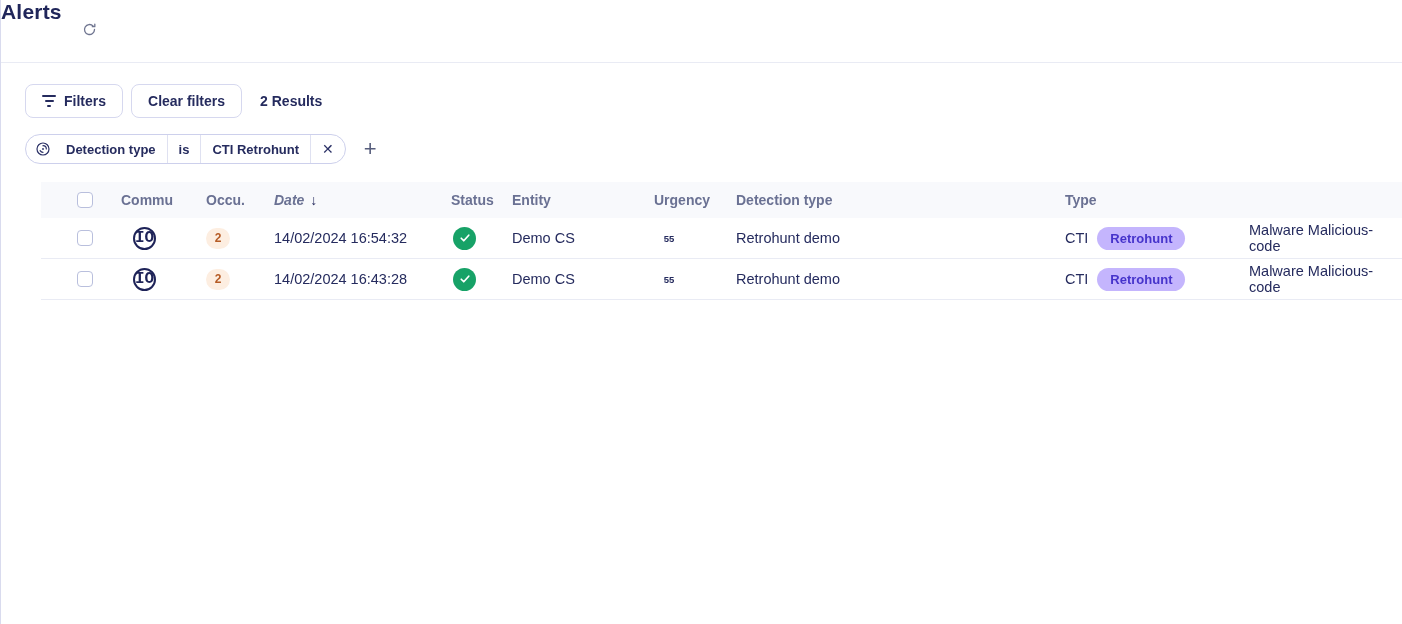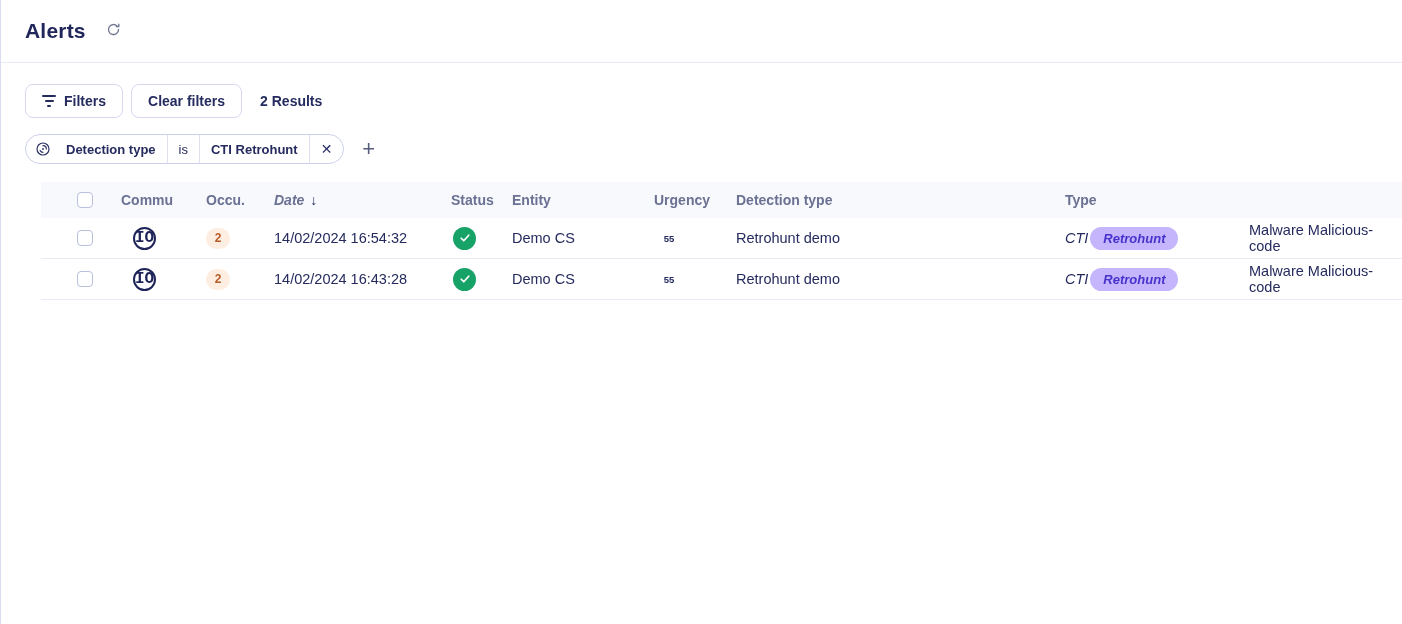--- a/index.html
+++ b/index.html
@@ -1,21 +1,21 @@
 <!DOCTYPE html>
 <html><head>
 <meta charset="utf-8">
 <style>
   * { margin:0; padding:0; box-sizing:border-box; }
   html,body { width:1402px; height:624px; background:#fff; overflow:hidden;
     font-family:"Liberation Sans", sans-serif; color:#252b5e; }
   .app { width:1402px; height:624px; background:#fff; border-left:1px solid #d9dbee; }
 
   
-  .titlebar { height:63px; display:flex; align-items:center; padding-left:24px;
+  .titlebar { height:63px; display:flex; 
     border-bottom:1px solid #e9ebf4; }
   .page-title { font-size:21px; font-weight:700; color:#20265a; letter-spacing:.2px; }
   .refresh-btn { margin-left:20px; background:none; border:none; cursor:pointer;
     display:flex; align-items:center; }
 
   
   .toolbar { display:flex; align-items:center; margin:21px 0 0 24px; gap:8px; }
   .btn { height:34px; background:#fff; border:1px solid #d6d8ef; border-radius:8px;
     display:inline-flex; align-items:center; gap:8px; padding:8px 16px;
     font-size:14px; font-weight:700; color:#252b5e; cursor:pointer;
@@ -28,21 +28,21 @@
   .results-count { font-size:14px; font-weight:700; margin-left:10px; }
 
   
   .chip-row { display:flex; align-items:center; margin:16px 0 0 24px; gap:16px; }
   .chip { display:inline-flex; align-items:stretch; height:30px; border:1px solid #cdd0ec;
     border-radius:15px; background:#fff; overflow:hidden; }
   .chip-seg { display:flex; align-items:center; padding:0 11px; font-size:13px;
     border-right:1px solid #dfe1f1; }
   .chip-seg:last-child { border-right:none; }
   .chip-field { font-weight:700; }
-  .chip-op { font-weight:400; }
+  .chip-op { font-weight:700; }
   .chip-value { font-weight:700; }
   .chip-close { cursor:pointer; font-size:14px; font-weight:400; color:#2b3166; padding:0 11px; }
   .chip-icon-wrap { padding:0 4px 0 9px; border-right:none; }
   .plus-btn { background:none; border:none; font-size:22px; font-weight:400; color:#565d7c;
     cursor:pointer; line-height:1; padding:0 2px; }
 
   
   .table { margin-top:18px;margin-left:40px; }
   .tgrid { display:grid;
     grid-template-columns:80px 85px 68px 177px 61px 142px 82px 329px 184px 1fr;
@@ -62,21 +62,21 @@
   .occ-badge { min-width:24px; height:21px; padding:0 8px; background:#fdeee1; color:#b65c26;
     border-radius:11px; font-size:12px; font-weight:700; display:inline-flex;
     align-items:center; justify-content:center; }
   .status-icon { width:23px; height:23px; border-radius:50%; background:#17a267; color:#fff;
     display:flex; align-items:center; justify-content:center; margin-left:2px; }
   .status-icon svg { display:block; }
   .gauge { position:relative; width:23px; height:23px; border-radius:50%; margin-left:12px; }
   .gauge-inner { position:absolute; inset:3px; background:#fff; border-radius:50%;
     display:flex; align-items:center; justify-content:center;
     font-size:9.5px; font-weight:700; color:#252b5e; }
-  .det-cell { display:flex; align-items:center; gap:2px;font-style:italic; }
+  .det-cell { display:flex; align-items:center; gap:9px; }
   .det-badge { background:#c4b5fd; color:#4633cb; font-size:13px; font-weight:700;
     padding:4px 13px; border-radius:13px; display:inline-block; }
 </style>
 </head>
 <body>
 
 <div class="app">
 
   <div class="titlebar">
     <h1 class="page-title">Alerts</h1>

